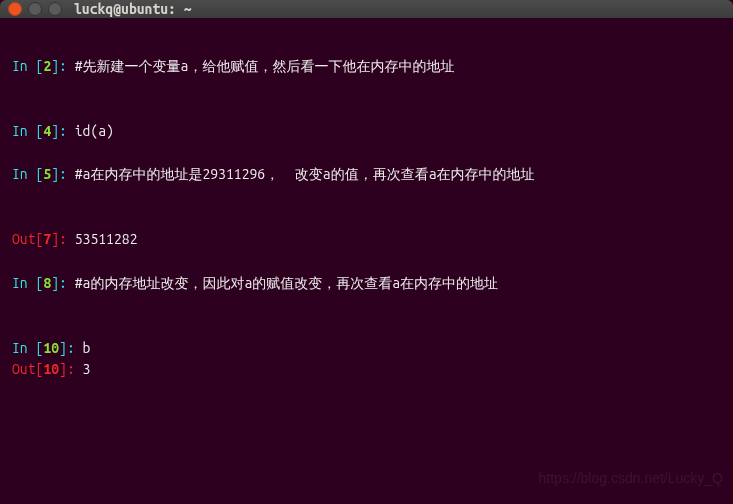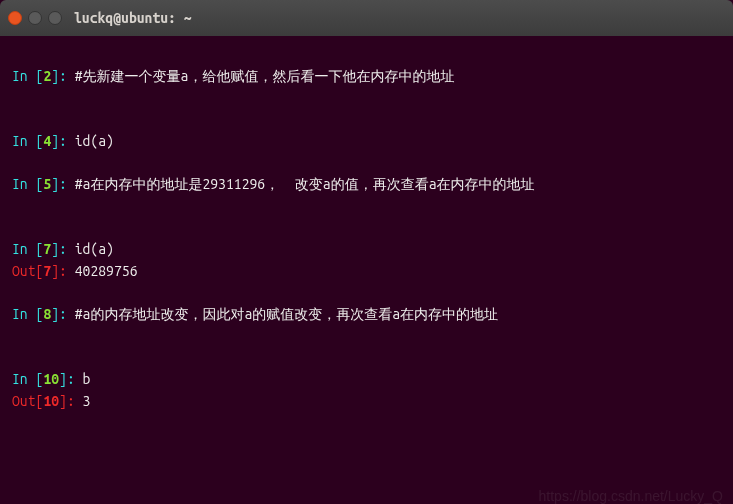--- a/index.html
+++ b/index.html
@@ -9,21 +9,21 @@
     }
     body {
       font-family: "Ubuntu Mono", "DejaVu Sans Mono", monospace;
       font-size: 14px;
       background: #2c001e;
       width: 733px;
       height: 504px;
       overflow: hidden;
     }
     .titlebar {
-      height: 36px;
+      height: 18px;
       background: linear-gradient(to bottom, #4c4c4c, #3c3c3c);
       display: flex;
       align-items: center;
       padding-left: 8px;
       border-top-left-radius: 6px;
       border-top-right-radius: 6px;
     }
     .window-btn {
       width: 14px;
       height: 14px;
@@ -35,21 +35,21 @@
     .btn-min { background: #5a5a5a; border: 1px solid #333; }
     .btn-max { background: #5a5a5a; border: 1px solid #333; }
     .title {
       color: #d8d3cd;
       font-weight: bold;
       margin-left: 6px;
       font-size: 14px;
     }
     .terminal {
       background: #2c001e;
-      padding: 8px 12px;
+      padding: 16px 12px;
       color: #eeeeec;
       line-height: 1.55;
       height: 476px;
       overflow: hidden;
       position: relative;
     }
     .line {
       white-space: pre;
       font-family: "Ubuntu Mono", "DejaVu Sans Mono", monospace;
     }
@@ -81,22 +81,21 @@
 <div class="terminal" id="terminal">
     <div class="line">&nbsp;</div>
     <div class="line"><span class="in-label">In [</span><span class="num-in">2</span><span class="in-label">]:</span> <span class="text">#先新建一个变量a，给他赋值，然后看一下他在内存中的地址</span></div>
     <div class="line">&nbsp;</div>
     <div class="line">&nbsp;</div>
     <div class="line"><span class="in-label">In [</span><span class="num-in">4</span><span class="in-label">]:</span> <span class="text">id(a)</span></div>
     <div class="line">&nbsp;</div>
     <div class="line"><span class="in-label">In [</span><span class="num-in">5</span><span class="in-label">]:</span> <span class="text">#a在内存中的地址是29311296，  改变a的值，再次查看a在内存中的地址</span></div>
     <div class="line">&nbsp;</div>
     <div class="line">&nbsp;</div>
-    <div class="line"><span class="in-label">In [</span><span class="num-in">7</span><span class="in-label">]:</span> <span class="text">id(a)</span></div>
-    <div class="line"><span class="out-label">Out[</span><span class="num-out">7</span><span class="out-label">]:</span> <span class="text">40289756</span></div>
+    <div class="line"><span class="out-label">Out[</span><span class="num-out">7</span><span class="out-label">]:</span> <span class="text">53511282</span></div>
     <div class="line">&nbsp;</div>
     <div class="line"><span class="in-label">In [</span><span class="num-in">8</span><span class="in-label">]:</span> <span class="text">#a的内存地址改变，因此对a的赋值改变，再次查看a在内存中的地址</span></div>
     <div class="line">&nbsp;</div>
     <div class="line">&nbsp;</div>
     <div class="line"><span class="in-label">In [</span><span class="num-in">10</span><span class="in-label">]:</span> <span class="text">b</span></div>
     <div class="line"><span class="out-label">Out[</span><span class="num-out">10</span><span class="out-label">]:</span> <span class="text">3</span></div>
     <div class="line">&nbsp;</div>
     <div class="watermark">https://blog.csdn.net/Lucky_Q</div>
   </div>
 

